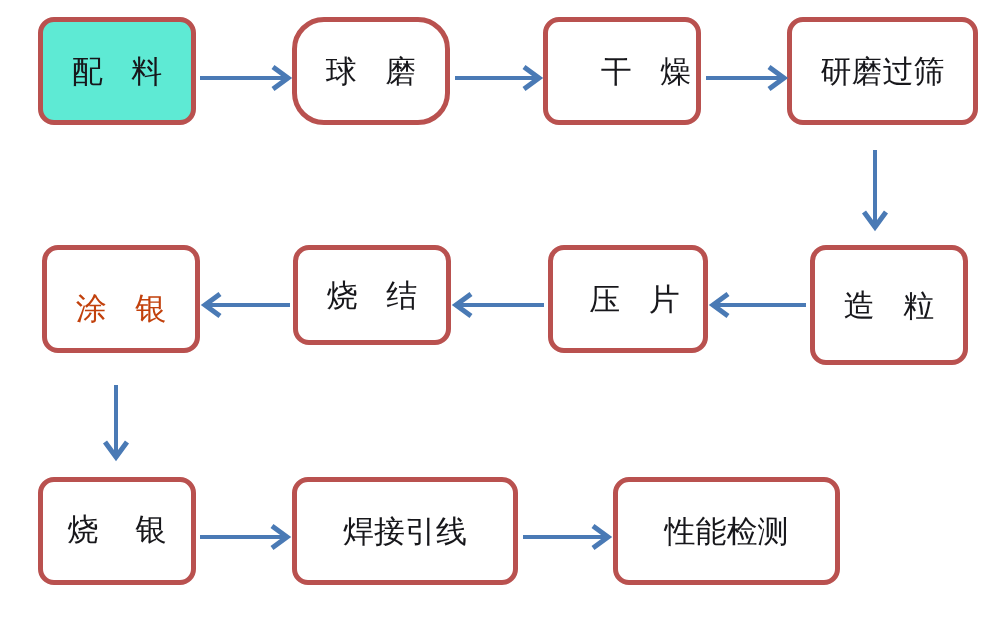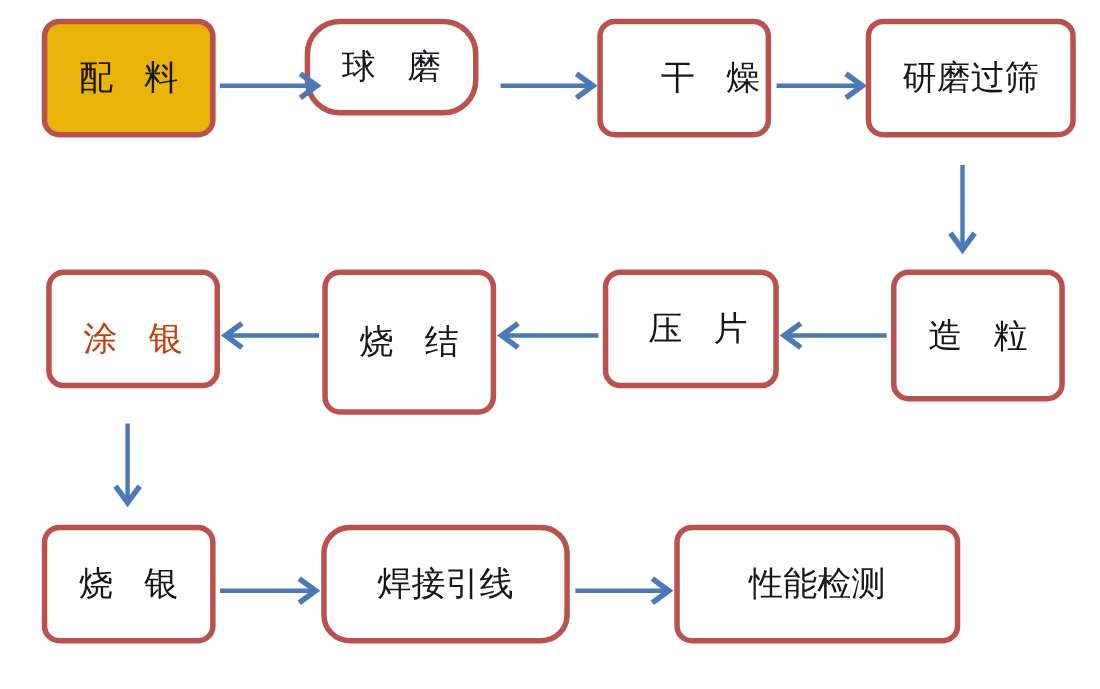--- a/index.html
+++ b/index.html
@@ -56,51 +56,51 @@
     stroke-width: 5;
     stroke-linecap: butt;
     stroke-linejoin: miter;
   }
 </style>
 </head>
 <body>
 
 <div id="canvas">
   <div id="nodes-layer">
-      <div class="node" style="left: 38px; top: 17px; width: 158px; height: 108px; border-color: rgb(185, 81, 79); background: #eab308;">
+      <div class="node" style="left: 38px; top: 17px; width: 158px; height: 108px; border-color: rgb(185, 81, 79); background: #5eead4;">
         <span class="node-label spaced" style="color: rgb(23, 23, 27);">配 料</span>
       </div>
-      <div class="node" style="left: 277px; top: 17px; width: 158px; height: 88px; border-color: rgb(185, 81, 79); background: rgb(255, 255, 255); border-radius: 32px;">
+      <div class="node" style="left: 292px; top: 17px; width: 158px; height: 108px; border-color: rgb(185, 81, 79); background: rgb(255, 255, 255); border-radius: 32px;">
         <span class="node-label spaced" style="color: rgb(23, 23, 27);">球 磨</span>
       </div>
       <div class="node" style="left: 543px; top: 17px; width: 158px; height: 108px; border-color: rgb(185, 81, 79); background: rgb(255, 255, 255); padding-left: 48px;">
         <span class="node-label spaced" style="color: rgb(23, 23, 27);">干 燥</span>
       </div>
       <div class="node" style="left: 787px; top: 17px; width: 191px; height: 108px; border-color: rgb(185, 81, 79); background: rgb(255, 255, 255);">
         <span class="node-label" style="color: rgb(23, 23, 27);">研磨过筛</span>
       </div>
       <div class="node" style="left: 810px; top: 245px; width: 158px; height: 120px; border-color: rgb(185, 81, 79); background: rgb(255, 255, 255);">
         <span class="node-label spaced" style="color: rgb(23, 23, 27);">造 粒</span>
       </div>
       <div class="node" style="left: 548px; top: 245px; width: 160px; height: 108px; border-color: rgb(185, 81, 79); background: rgb(255, 255, 255); padding-left: 13px;">
         <span class="node-label spaced" style="color: rgb(23, 23, 27);">压 片</span>
       </div>
-      <div class="node" style="left: 293px; top: 245px; width: 158px; height: 132px; border-color: rgb(185, 81, 79); background: rgb(255, 255, 255);">
+      <div class="node" style="left: 293px; top: 245px; width: 158px; height: 100px; border-color: rgb(185, 81, 79); background: rgb(255, 255, 255);">
         <span class="node-label spaced" style="color: rgb(23, 23, 27);">烧 结</span>
       </div>
       <div class="node" style="left: 42px; top: 245px; width: 158px; height: 108px; border-color: rgb(185, 81, 79); background: rgb(255, 255, 255);">
         <span class="node-label spaced" style="color: #c2410c; margin-top: 19px;">涂 银</span>
       </div>
       <div class="node" style="left: 38px; top: 477px; width: 158px; height: 108px; border-color: rgb(185, 81, 79); background: rgb(255, 255, 255);">
-        <span class="node-label spaced" style="color: rgb(23, 23, 27);">烧 银</span>
+        <span class="node-label spaced" style="color: rgb(23, 23, 27); font-family: Liberation Mono, monospace;">烧 银</span>
       </div>
-      <div class="node" style="left: 292px; top: 477px; width: 226px; height: 108px; border-color: rgb(185, 81, 79); background: rgb(255, 255, 255); border-radius: 26px;">
+      <div class="node" style="left: 292px; top: 477px; width: 226px; height: 108px; border-color: rgb(185, 81, 79); background: rgb(255, 255, 255);">
         <span class="node-label" style="color: rgb(23, 23, 27);">焊接引线</span>
       </div>
-      <div class="node" style="left: 613px; top: 477px; width: 260px; height: 108px; border-color: rgb(185, 81, 79); background: rgb(255, 255, 255);">
+      <div class="node" style="left: 613px; top: 477px; width: 227px; height: 108px; border-color: rgb(185, 81, 79); background: rgb(255, 255, 255);">
         <span class="node-label" style="color: rgb(23, 23, 27);">性能检测</span>
       </div>
     </div>
   <div id="edges-layer">
       <svg class="arrow-svg" width="88" height="30" viewBox="0 0 88 30" style="left: 200px; top: 63px;">
         <path class="arrow-line" stroke="#4a7ab5" d="M 0 15 L 86 15"></path>
         <path class="arrow-head" stroke="#4a7ab5" d="M 73 4 L 88 15 L 73 26"></path>
       </svg>
       <svg class="arrow-svg" width="84" height="30" viewBox="0 0 84 30" style="left: 455px; top: 63px;">
         <path class="arrow-line" stroke="#4a7ab5" d="M 0 15 L 82 15"></path>

